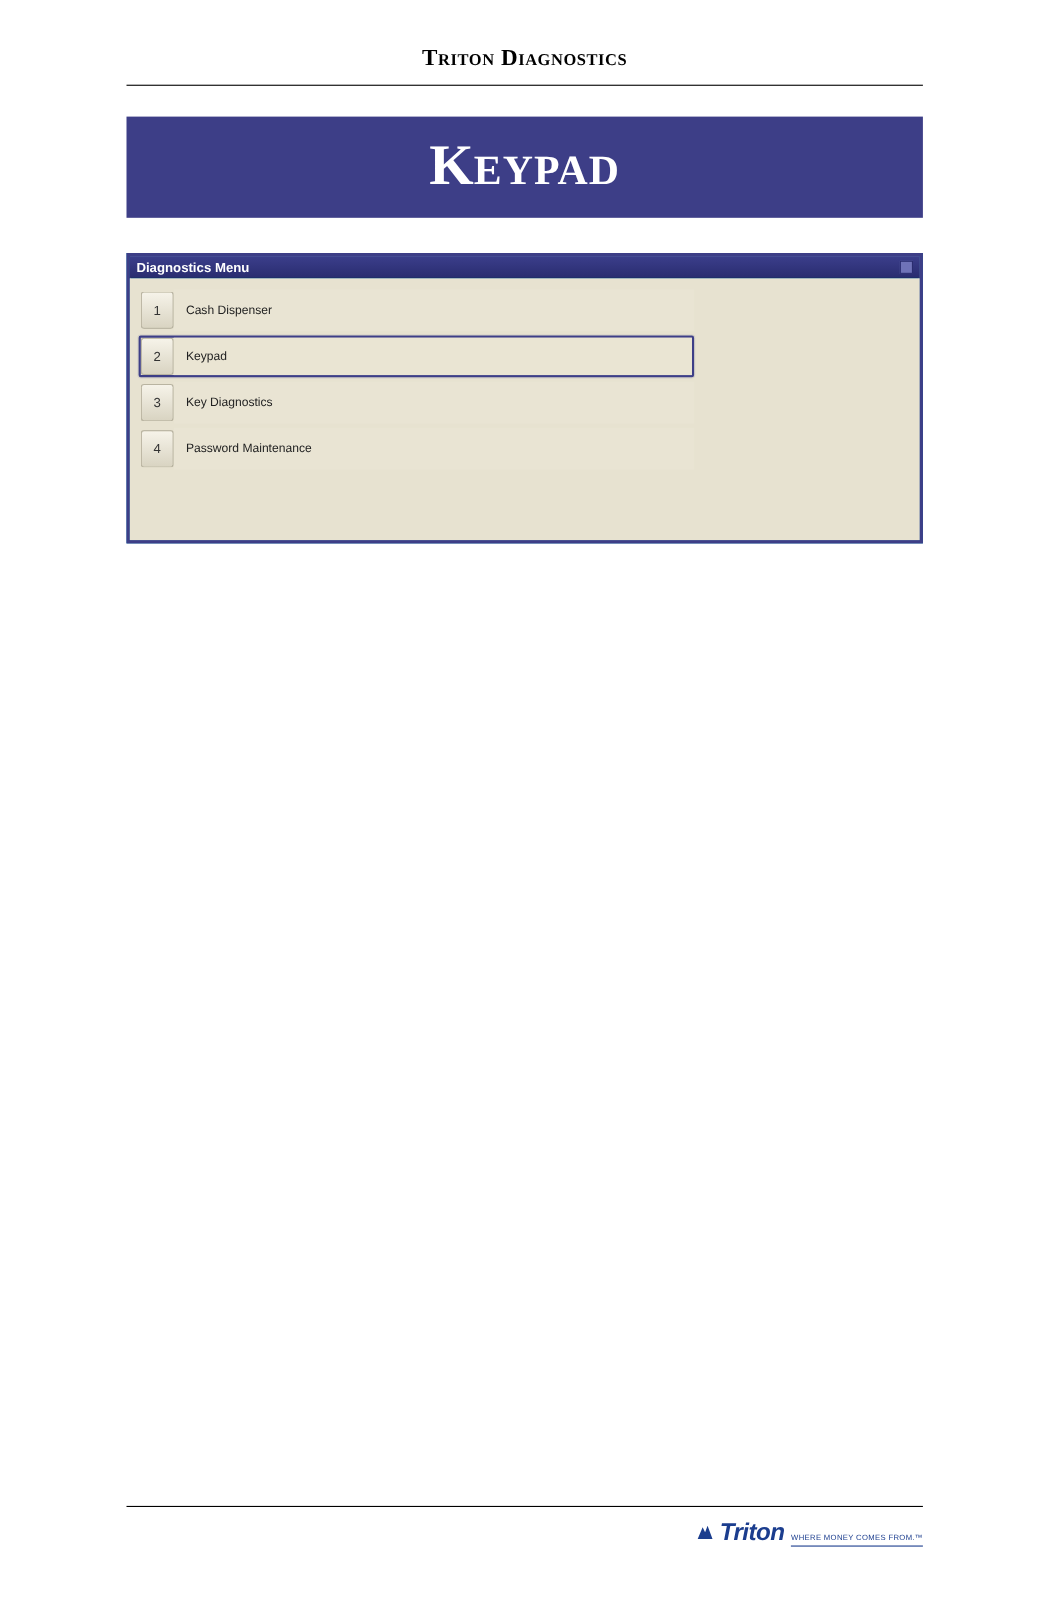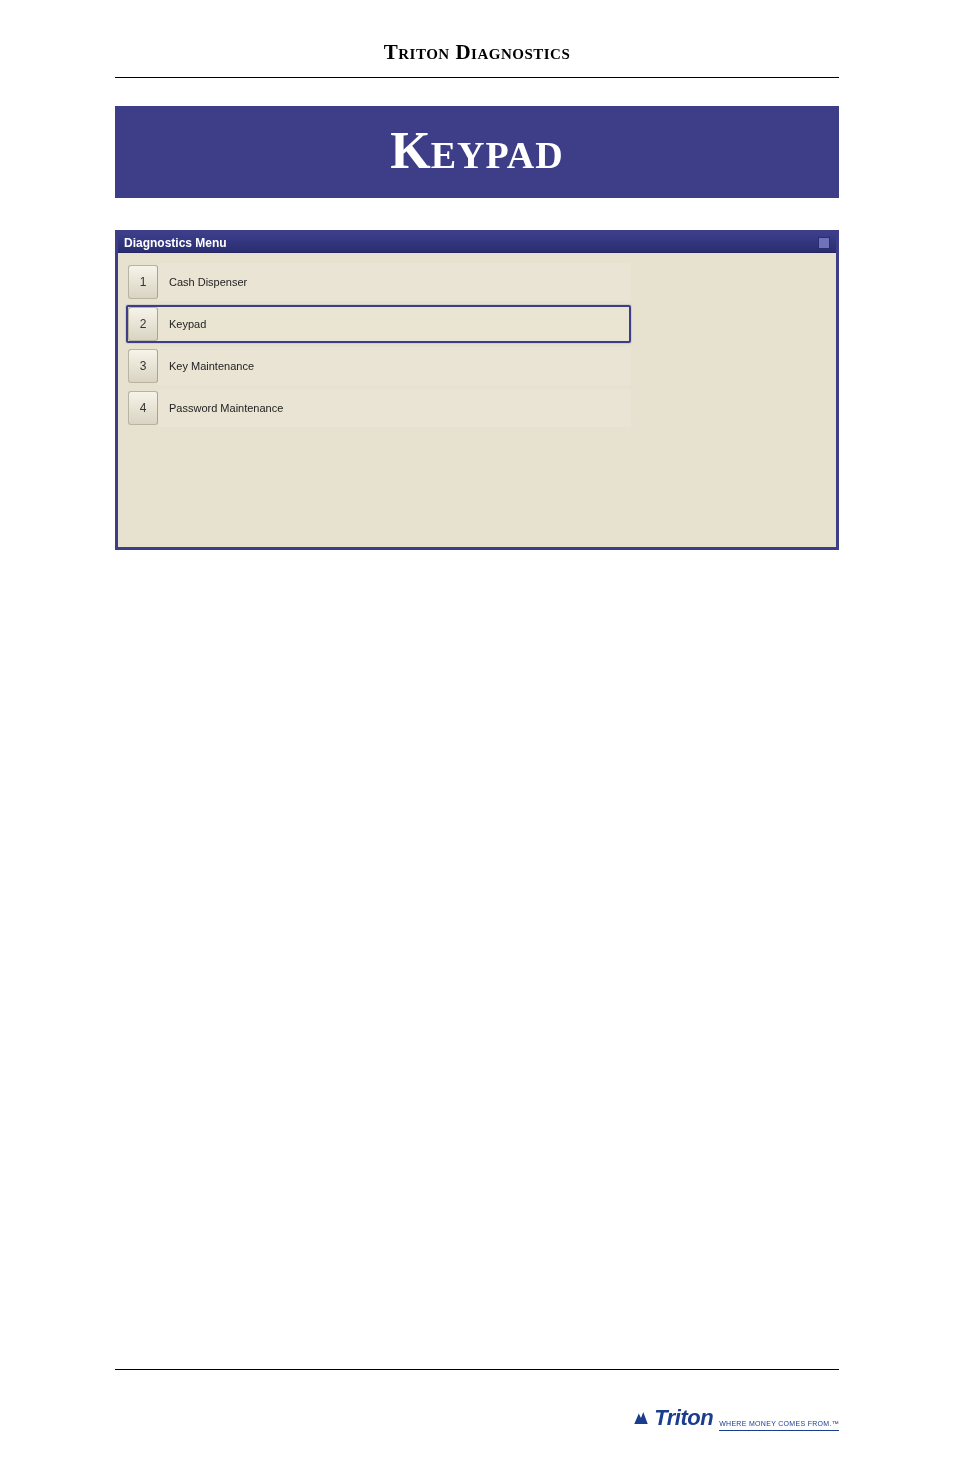--- a/index.html
+++ b/index.html
@@ -33,21 +33,21 @@
     font-variant: small-caps;
     font-weight: bold;
   }
   .banner-text .cap { font-size: 52px; }
   .banner-text .rest { font-size: 38px; letter-spacing: 1px; }
   .screenshot {
     margin-top: 32px;
     border: 3px solid #3d3e87;
     background: #0369a1;
     position: relative;
-    height: 320px;
+    height: 264px;
     box-shadow: 0 0 0 1px #8a8eb6 inset;
   }
   .titlebar {
     height: 20px;
     background: linear-gradient(#3b3e8b, #2a2d70);
     color: #fff;
     font-size: 12px;
     font-weight: bold;
     padding: 3px 6px;
     display: flex;
@@ -120,21 +120,21 @@
   }
   .footer-rule {
     position: absolute;
     left: 115px; right: 115px;
     bottom: 105px;
     border-top: 1.5px solid #000;
   }
   .brand {
     position: absolute;
     right: 115px;
-    bottom: 44px;
+    bottom: 69px;
     display: flex;
     align-items: center;
     gap: 4px;
   }
   .brand-logo {
     width: 18px; height: 18px;
     display: inline-block;
   }
   .brand-name {
     font-family: Arial, sans-serif;
@@ -180,21 +180,21 @@
           <div class="item-label">Cash Dispenser</div>
         </div>
 
         <div class="menu-item selected">
           <div class="num-btn">2</div>
           <div class="item-label">Keypad</div>
         </div>
 
         <div class="menu-item">
           <div class="num-btn">3</div>
-          <div class="item-label">Key Maintenance</div>
+          <div class="item-label">Key Diagnostics</div>
         </div>
 
         <div class="menu-item">
           <div class="num-btn">4</div>
           <div class="item-label">Password Maintenance</div>
         </div>
 
       </div>
     </div>
   </div>

